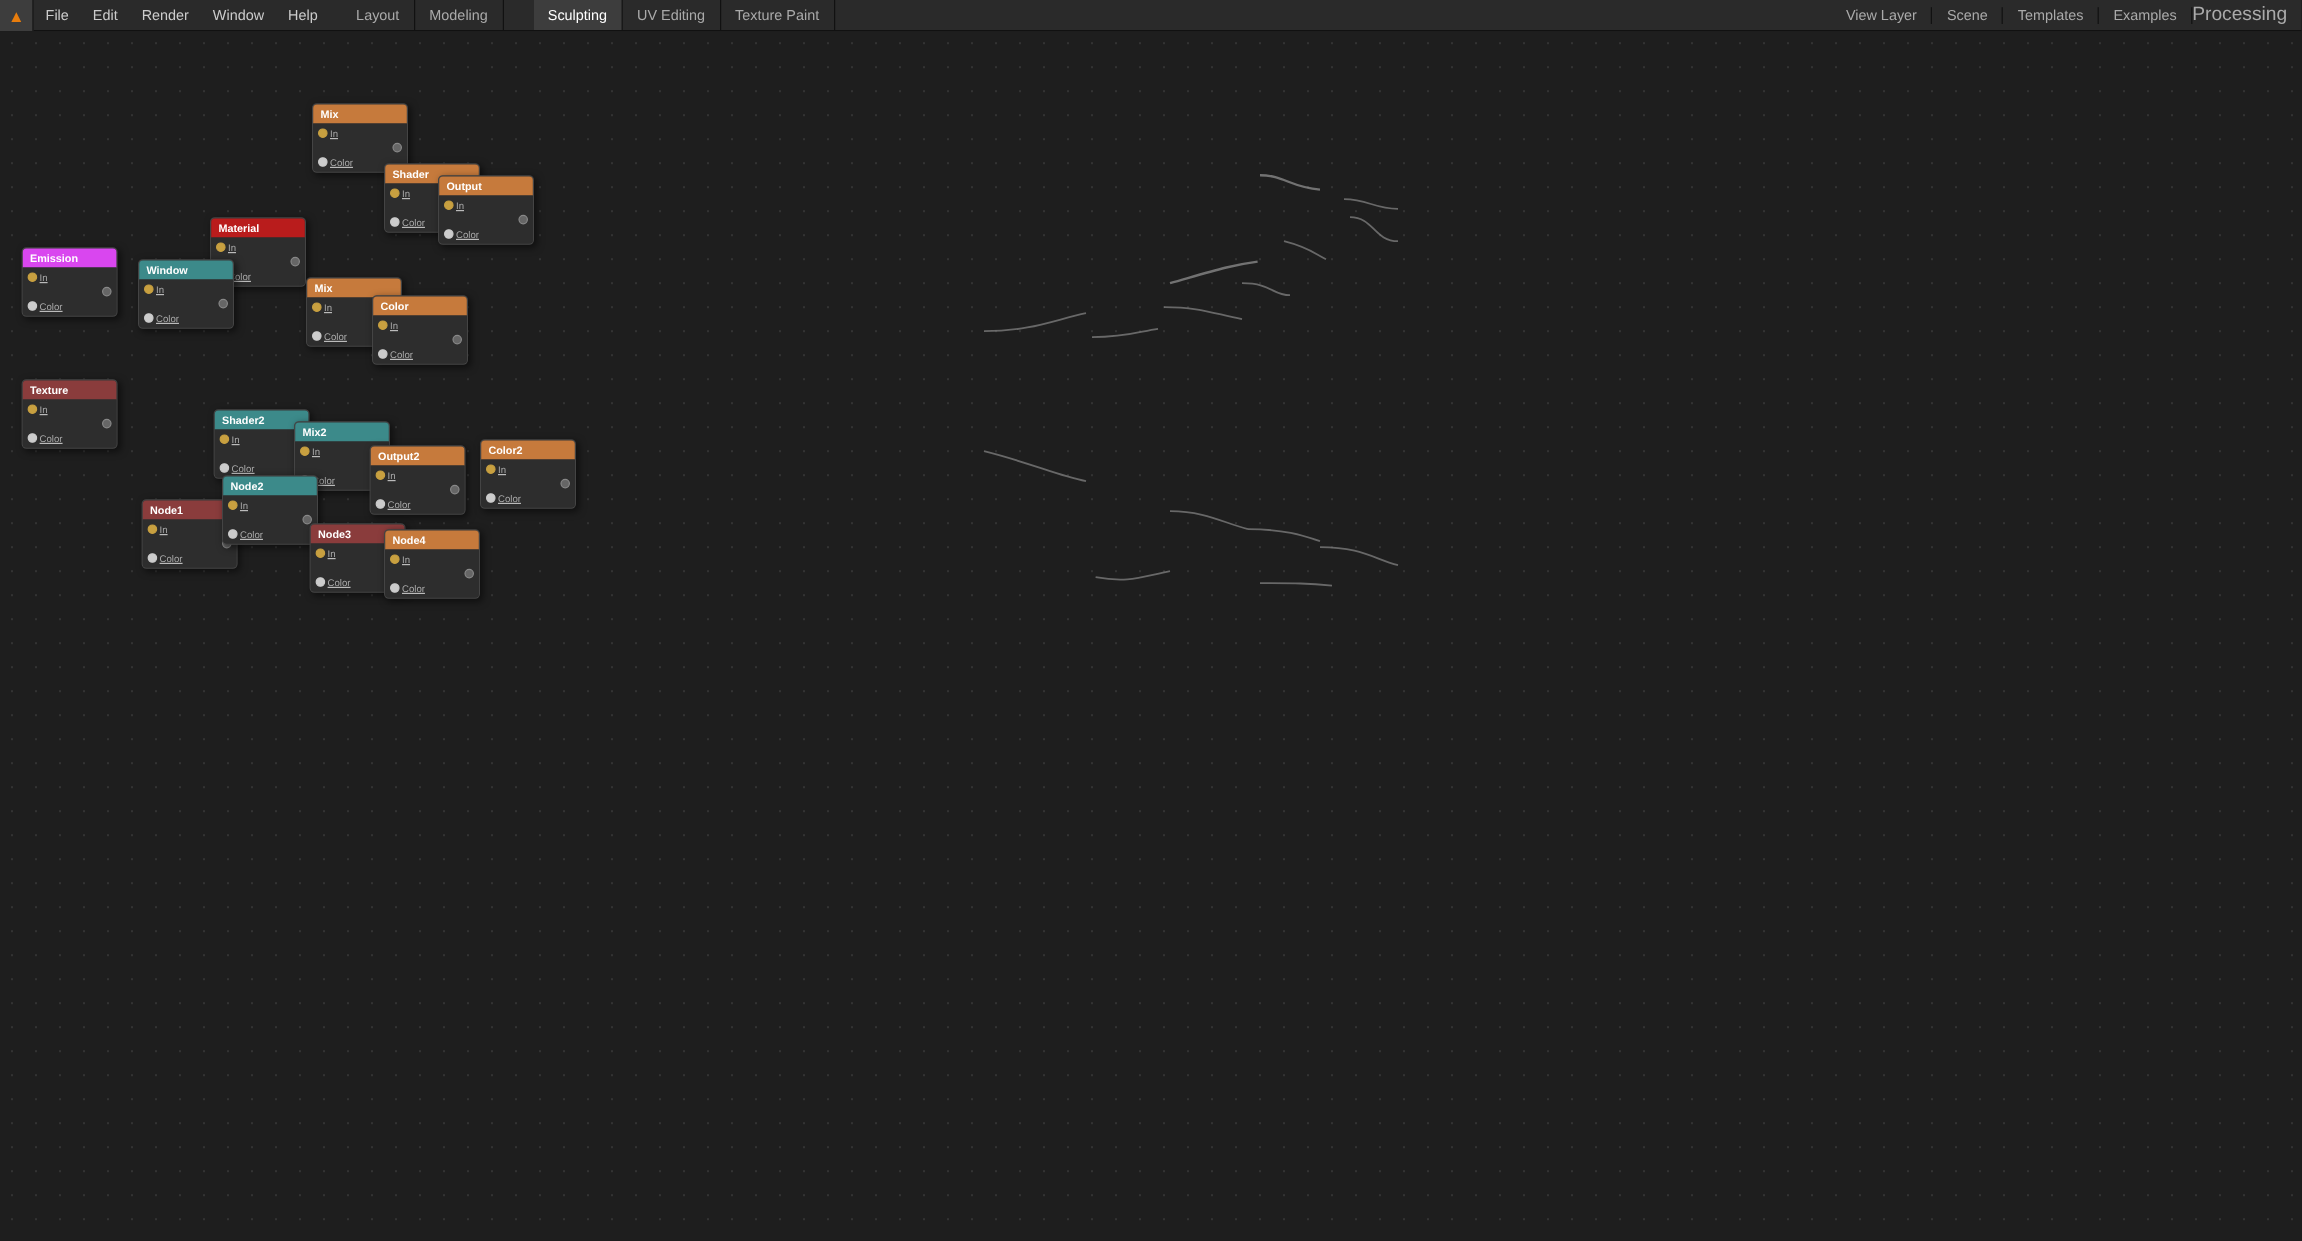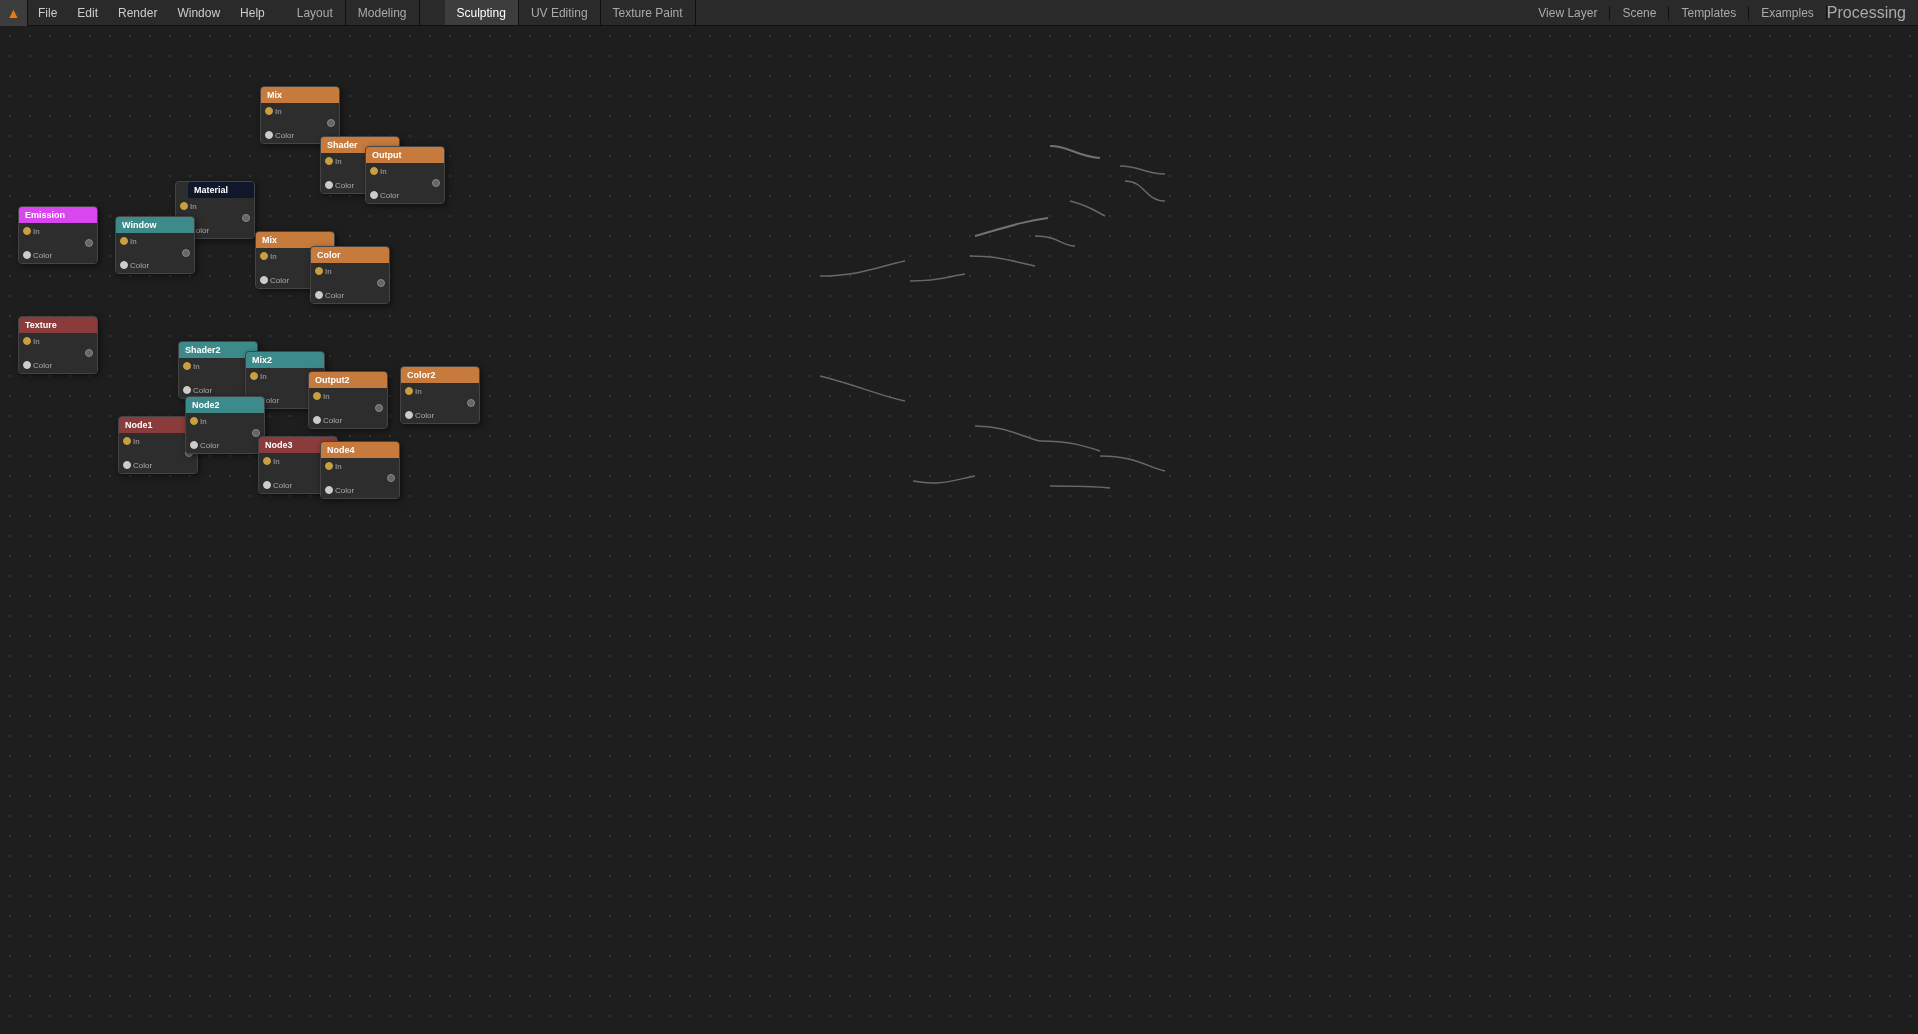--- a/index.html
+++ b/index.html
@@ -321,20 +321,21 @@
       background: #2d2d2d;
       border-radius: 0 0 3px 3px;
     }
     .node-row {
       height: 12px;
       display: flex;
       align-items: center;
       gap: 2px;
       font-size: 8px;
       color: #bbb;
+      text-decoration: underline;
     }
     .node-socket {
       width: 8px;
       height: 8px;
       border-radius: 50%;
       border: 1px solid #888;
       flex-shrink: 0;
     }
     .node-socket.yellow { background: #c8a040; border-color: #c8a040; }
     .node-socket.grey { background: #666; border-color: #888; }
@@ -903,21 +904,21 @@
         <span style="flex:1;"></span>
         <div class="node-socket grey"></div>
       </div>
       <div class="node-row">
         <div class="node-socket white"></div>
         <span style="font-size:8px;color:#aaa;">Color</span>
       </div>
     </div>
   </div>
           <div class="node-card" style="left: 175px; top: 155px; width: 70px;">
-    <div class="node-header" style="background:#0f172a;margin-left:12px;">Material</div>
+    <div class="node-header" style="background:#b91c1c;">Material</div>
     <div class="node-body">
       <div class="node-row">
         <div class="node-socket yellow"></div>
         <span style="font-size:8px;color:#aaa;">In</span>
       </div>
       <div class="node-row">
         <span style="flex:1;"></span>
         <div class="node-socket grey"></div>
       </div>
       <div class="node-row">

